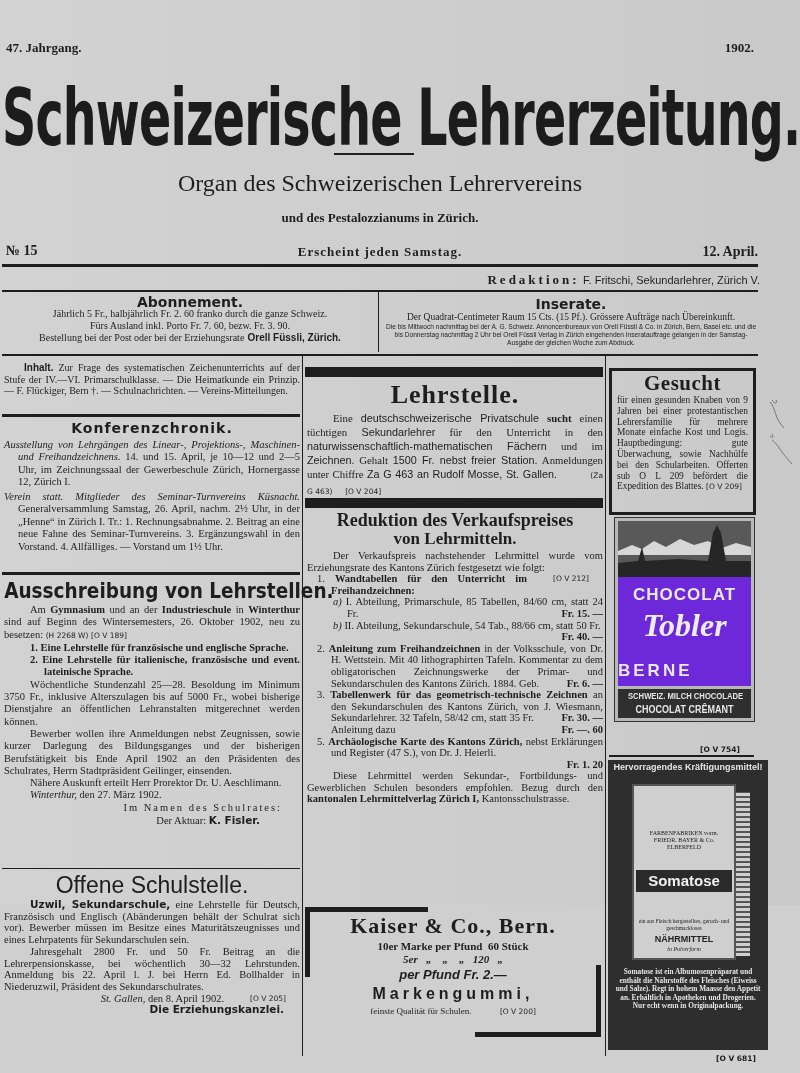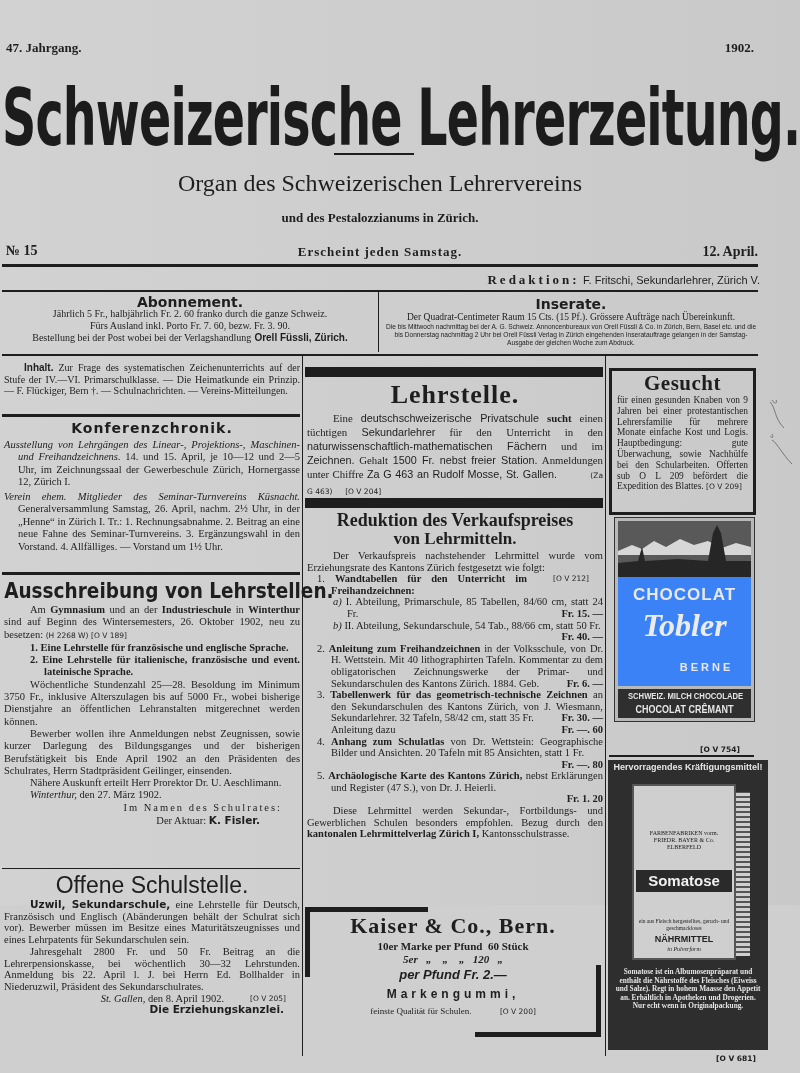--- a/index.html
+++ b/index.html
@@ -67,39 +67,39 @@
   <div class="abs redaktion">
     <span class="lbl serif">Redaktion:</span>
     <span class="sans">F. Fritschi, Sekundarlehrer, Zürich V.</span>
   </div>
   <div class="rule" style="left:2px; top:290px; width:756px; height:2px;"></div>
 
   <div class="abs" style="left:4px; top:296px; width:372px; height:58px; text-align:center; font-size:10px; line-height:12px;">
     <div class="box-head">Abonnement.</div>
     <div class="serif">Jährlich 5 Fr., halbjährlich Fr. 2. 60 franko durch die ganze Schweiz.</div>
     <div class="serif">Fürs Ausland inkl. Porto Fr. 7. 60, bezw. Fr. 3. 90.</div>
-    <div><span class="serif">Bestellung bei der Post wobei bei der Verlagshandlung</span> <span class="sans b">Orell Füssli, Zürich.</span></div>
+    <div><span class="serif">Bestellung bei der Post oder bei der Erziehungsrate</span> <span class="sans b">Orell Füssli, Zürich.</span></div>
   </div>
   <div class="rule" style="left:378px; top:292px; width:1px; height:60px;"></div>
   <div class="abs" style="left:384px; top:296px; width:374px; height:58px; text-align:center;">
     <div class="box-head">Inserate.</div>
     <div class="serif" style="font-size:9.5px; line-height:11px;">Der Quadrat-Centimeter Raum 15 Cts. (15 Pf.). Grössere Aufträge nach Übereinkunft.</div>
     <div class="sans tiny" style="font-size:6.6px; line-height:8px;">Die bis Mittwoch nachmittag bei der A. G. Schweiz. Annoncenbureaux von Orell Füssli &amp; Co. in Zürich, Bern, Basel etc. und die bis Donnerstag nachmittag 2 Uhr bei Orell Füssli Verlag in Zürich eingehenden Inseratauftrage gelangen in der Samstag-Ausgabe der gleichen Woche zum Abdruck.</div>
   </div>
   <div class="rule" style="left:2px; top:354px; width:756px; height:2px;"></div>
 
   <div class="col serif" style="left:4px; top:362px; width:296px; font-size:10px; line-height:11.5px;">
     <p style="text-indent:20px;"><span class="sans b">Inhalt.</span> <span>Zur Frage des systematischen Zeichenunterrichts auf der Stufe der IV.—VI. Primarschulklasse. — Die Heimatkunde ein Prinzip. — F. Flückiger, Bern †. — Schulnachrichten. — Vereins-Mitteilungen.</span></p>
   </div>
   <div class="rule" style="left:2px; top:414px; width:298px; height:3px;"></div>
 
   <div class="col serif" style="left:4px; top:422px; width:296px; font-size:10.5px; line-height:12.5px;">
     <div class="box-head" style="font-size:14px; margin-bottom:4px; letter-spacing:1px;">Konferenzchronik.</div>
     <p class="hanging"><span class="i">Ausstellung von Lehrgängen des Linear-, Projektions-, Maschinen- und Freihandzeichnens.</span> <span>14. und 15. April, je 10—12 und 2—5 Uhr, im Zeichnungssaal der Gewerbeschule Zürich, Hornergasse 12, Zürich I.</span></p>
-    <p class="hanging" style="margin-top:2px;"><span class="i">Verein ehem. Mitglieder des Seminar-Turnvereins Küsnacht.</span> <span>Generalversammlung Samstag, 26. April, nachm. 2½ Uhr, in der „Henne“ in Zürich I. Tr.: 1. Rechnungsabnahme. 2. Beitrag an eine neue Fahne des Seminar-Turnvereins. 3. Ergänzungswahl in den Vorstand. 4. Allfälliges. — Vorstand um 1½ Uhr.</span></p>
+    <p class="hanging" style="margin-top:2px;"><span class="i">Verein statt. Mitglieder des Seminar-Turnvereins Küsnacht.</span> <span>Generalversammlung Samstag, 26. April, nachm. 2½ Uhr, in der „Henne“ in Zürich I. Tr.: 1. Rechnungsabnahme. 2. Beitrag an eine neue Fahne des Seminar-Turnvereins. 3. Ergänzungswahl in den Vorstand. 4. Allfälliges. — Vorstand um 1½ Uhr.</span></p>
   </div>
   <div class="rule" style="left:2px; top:572px; width:298px; height:3px;"></div>
 
   <div class="col serif" style="left:4px; top:578px; width:296px; font-size:10.5px; line-height:12.3px;">
     <div class="heavy" style="font-size:21px; line-height:26px; text-align:center; transform:scaleX(0.88); transform-origin:center; white-space:nowrap; margin-left:-20px; margin-right:-20px;">Ausschreibung von Lehrstellen.</div>
     <p class="ind">
       <span>Am</span>
       <span class="b">Gymnasium</span>
       <span>und an der</span>
       <span class="b">Industrieschule</span>
@@ -188,68 +188,62 @@
       <span>3.</span>
       <span class="b">Tabellenwerk für das geometrisch-technische Zeichnen</span>
       <span>an den Sekundarschulen des Kantons Zürich, von J. Wiesmann, Sekundarlehrer. 32 Tafeln, 58/42 cm, statt 35 Fr.</span>
       <span class="b" style="float:right;">Fr. 30. —</span>
     </div>
     <div style="padding-left:24px; clear:both;">
       <span>Anleitung dazu</span>
       <span class="b" style="float:right;">Fr. —. 60</span>
     </div>
 
-    <div style="padding-left:24px; text-indent:-14px; clear:both;">
-      <span>4.</span>
-      <span class="b">Anhang zum Schulatlas</span>
-      <span>von Dr. Wettstein: Geographische Bilder und Ansichten. 20 Tafeln mit 85 Ansichten, statt 1 Fr.</span>
-      <span class="b" style="float:right;">Fr. —. 80</span>
-    </div>
 
     <div style="padding-left:24px; text-indent:-14px; clear:both;">
       <span>5.</span>
       <span class="b">Archäologische Karte des Kantons Zürich,</span>
       <span>nebst Erklärungen und Register (47 S.), von Dr. J. Heierli.</span>
     </div>
     <div class="right b" style="clear:both;">Fr. 1. 20</div>
 
     <p class="ind"><span>Diese Lehrmittel werden Sekundar-, Fortbildungs- und Gewerblichen Schulen besonders empfohlen. Bezug durch den</span> <span class="b">kantonalen Lehrmittelverlag Zürich I,</span> <span>Kantonsschulstrasse.</span></p>
   </div>
 
   <div class="rule" style="left:305px; top:907px; width:123px; height:5px;"></div>
   <div class="rule" style="left:305px; top:907px; width:5px; height:70px;"></div>
   <div class="rule" style="left:596px; top:965px; width:5px; height:72px;"></div>
   <div class="rule" style="left:475px; top:1032px; width:126px; height:5px;"></div>
   <div class="abs serif" style="left:310px; top:912px; width:286px; text-align:center;">
     <div class="b" style="font-size:22px; line-height:28px; letter-spacing:1px;">Kaiser &amp; Co., Bern.</div>
     <div class="b" style="font-size:11px; line-height:13px; white-space:pre;">10er Marke per Pfund  60 Stück</div>
     <div class="b" style="font-size:11px; line-height:13px; white-space:pre;font-style:italic;">5er   „    „    „   120   „</div>
     <div class="sans b i" style="font-size:13px; line-height:17px;">per Pfund Fr. 2.—</div>
-    <div class="sans b" style="font-size:12px; line-height:22px; letter-spacing:4px;">Markengummi,</div>
+    <div class="sans b" style="font-size:16px; line-height:22px; letter-spacing:4px;">Markengummi,</div>
     <div style="font-size:9px; line-height:12px;"><span>feinste Qualität für Schulen.</span> <span class="ref" style="margin-left:26px;">[O V 200]</span></div>
   </div>
 
   <div class="abs" style="left:609px; top:368px; width:147px; height:147px; border:3px solid #1e1e1e;">
     <div class="serif b" style="font-size:21px; line-height:24px; text-align:center; letter-spacing:0.5px;">Gesucht</div>
     <p class="serif" style="font-size:9.4px; line-height:10.8px; text-align:justify; padding:0 5px;">
       <span>für einen gesunden Knaben von 9 Jahren bei einer protestantischen Lehrersfamilie für mehrere Monate einfache Kost und Logis. Hauptbedingung: gute Überwachung, sowie Nachhülfe bei den Schularbeiten. Offerten sub O L 209 befördert die Expedition des Blattes.</span>
       <span class="ref">[O V 209]</span>
     </p>
   </div>
 
   <div class="abs" style="left:614px; top:517px; width:141px; height:205px; background:#b8b8b8; border:1px solid #333;">
-    <div style="position:absolute; left:3px; top:3px; width:133px; height:165px; background:#3b82f6;">
+    <div style="position:absolute; left:3px; top:3px; width:133px; height:165px; background:#6d28d9;">
       <svg width="133" height="56" viewBox="0 0 133 56" style="position:absolute; left:0; top:0;">
         <rect width="133" height="56" fill="#595959"></rect>
         <path d="M0 30 L14 24 L24 28 L36 20 L48 26 L62 18 L76 24 L90 20 L104 27 L118 22 L133 26 L133 34 L0 34 Z" fill="#d7d7d7"></path>
         <path d="M0 42 L20 40 L24 26 L27 40 L60 38 L90 40 L95 12 L99 4 L103 12 L108 40 L133 40 L133 56 L0 56 Z" fill="#262626"></path>
       </svg>
       <div class="sans b" style="position:absolute; left:0; top:64px; width:133px; text-align:center; color:#e8e8e8; font-size:17px; letter-spacing:1px;">CHOCOLAT</div>
       <div class="serif b i" style="position:absolute; left:0; top:86px; width:133px; text-align:center; color:#ececec; font-size:32px; line-height:36px;">Tobler</div>
-      <div class="sans b" style="position:absolute; left:0; top:140px; width:133px; text-align:center; color:#e8e8e8; font-size:11px; letter-spacing:3px;padding-left:44px;">BERNE</div>
+      <div class="sans b" style="position:absolute; left:0; top:140px; width:133px; color:#e8e8e8; font-size:17px; letter-spacing:3px;">BERNE</div>
     </div>
     <div style="position:absolute; left:3px; top:171px; width:133px; height:29px; background:#2f2f2f; color:#e6e6e6; text-align:center;">
       <div class="sans b" style="font-size:9px; line-height:14px; transform:scaleX(0.85); white-space:nowrap;">SCHWEIZ. MILCH CHOCOLADE</div>
       <div class="sans b" style="font-size:10px; line-height:13px; transform:scaleX(0.9);">CHOCOLAT CRÊMANT</div>
     </div>
   </div>
   <div class="abs ref b" style="left:700px; top:745px;">[O V 754]</div>
   <div class="rule" style="left:609px; top:755px; width:145px; height:2px;"></div>
 
   <div class="dark-box" style="left:608px; top:760px; width:160px; height:290px;">

